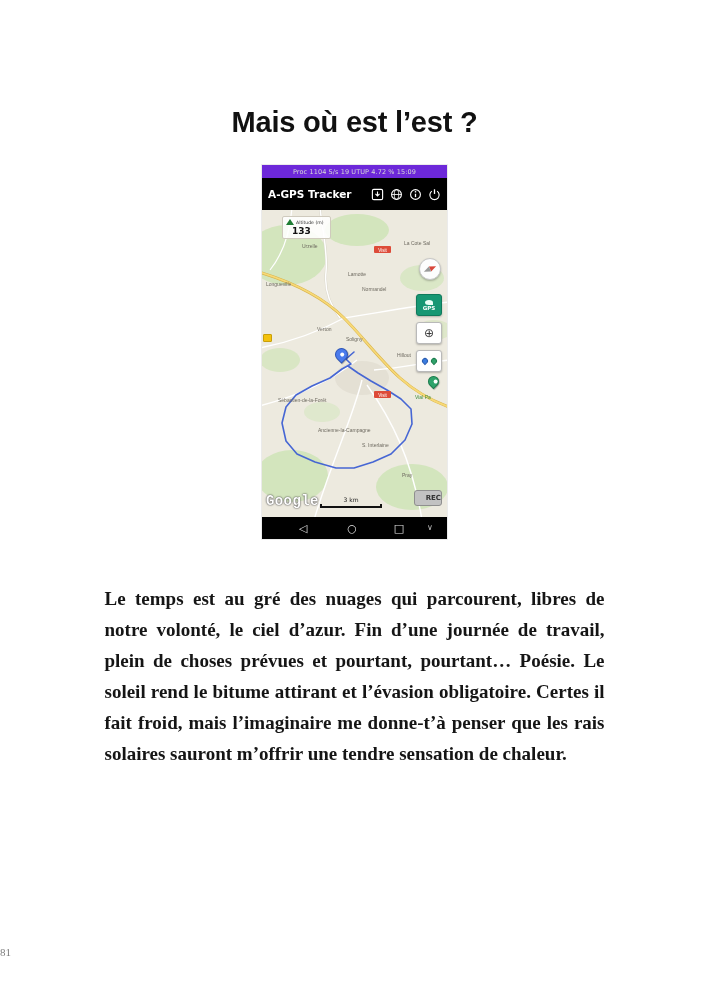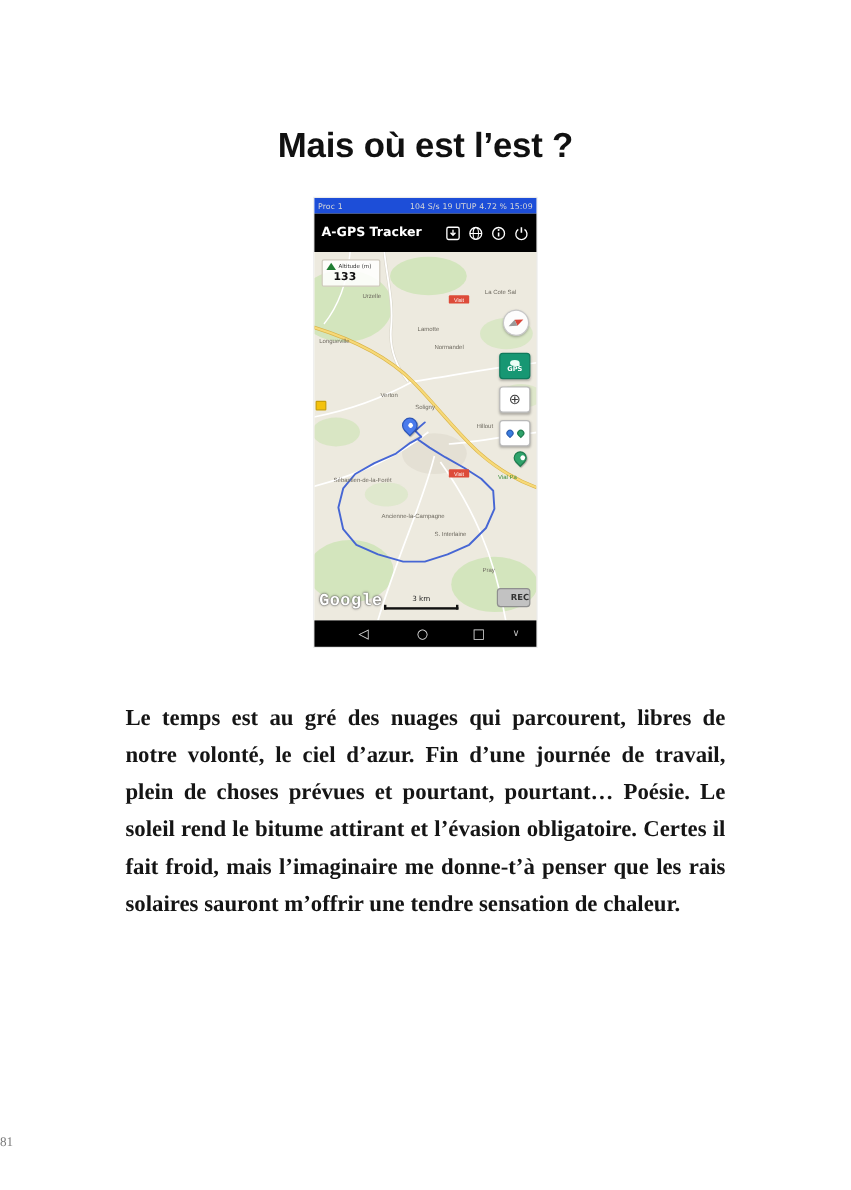--- a/index.html
+++ b/index.html
@@ -14,37 +14,37 @@
     padding-top:106px; color:#111; letter-spacing:-0.2px;
   }
 
   
   .phone {
     width:185px; margin:26px auto 0;
     font-family:"DejaVu Sans", sans-serif;
     box-shadow:0 0 0 1px rgba(0,0,0,0.08);
   }
   .status-bar {
-    height:13px; background:#1d4ed8; color:#d8d8d8;
-    font-size:6.5px; display:flex; justify-content:space-between;
+    height:13px; background:#6d28d9; color:#d8d8d8;
+    font-size:6.5px; display:flex; justify-content:center;
     align-items:center; padding:0 3px; letter-spacing:.1px;
   }
   .app-bar {
     height:26px; background:#000; display:flex; align-items:center; padding:16px 6px;
   }
   .app-title { color:#fff; font-size:10.5px; font-weight:bold; flex:1; }
   .app-icons { display:flex; gap:6px; align-items:center; }
   .abar-icon { display:inline-flex; line-height:0; }
 
   .map { position:relative; width:185px; height:307px; background:#edeadf; overflow:hidden; }
   .map-base { position:absolute; inset:0; }
 
   
   .altitude-box {
-    position:absolute; left:6px; top:6px; width:49px;
+    position:absolute; left:20px; top:6px; width:49px;
     background:rgba(255,255,255,.88); border:1px solid #cfcabd; border-radius:2px;
     padding:2px 3px; color:#222;
   }
   .altitude-head { display:flex; align-items:center; gap:2px; }
   .tri-icon { width:0; height:0; border-left:4px solid transparent; border-right:4px solid transparent; border-bottom:6px solid #1f7d33; }
   .altitude-label { font-size:4.6px; color:#333; line-height:5px; }
   .altitude-value { font-size:9px; font-weight:bold; color:#111; margin-top:1px; padding-left:6px; }
 
   .compass {
     position:absolute; right:6px; top:48px; width:22px; height:22px;

